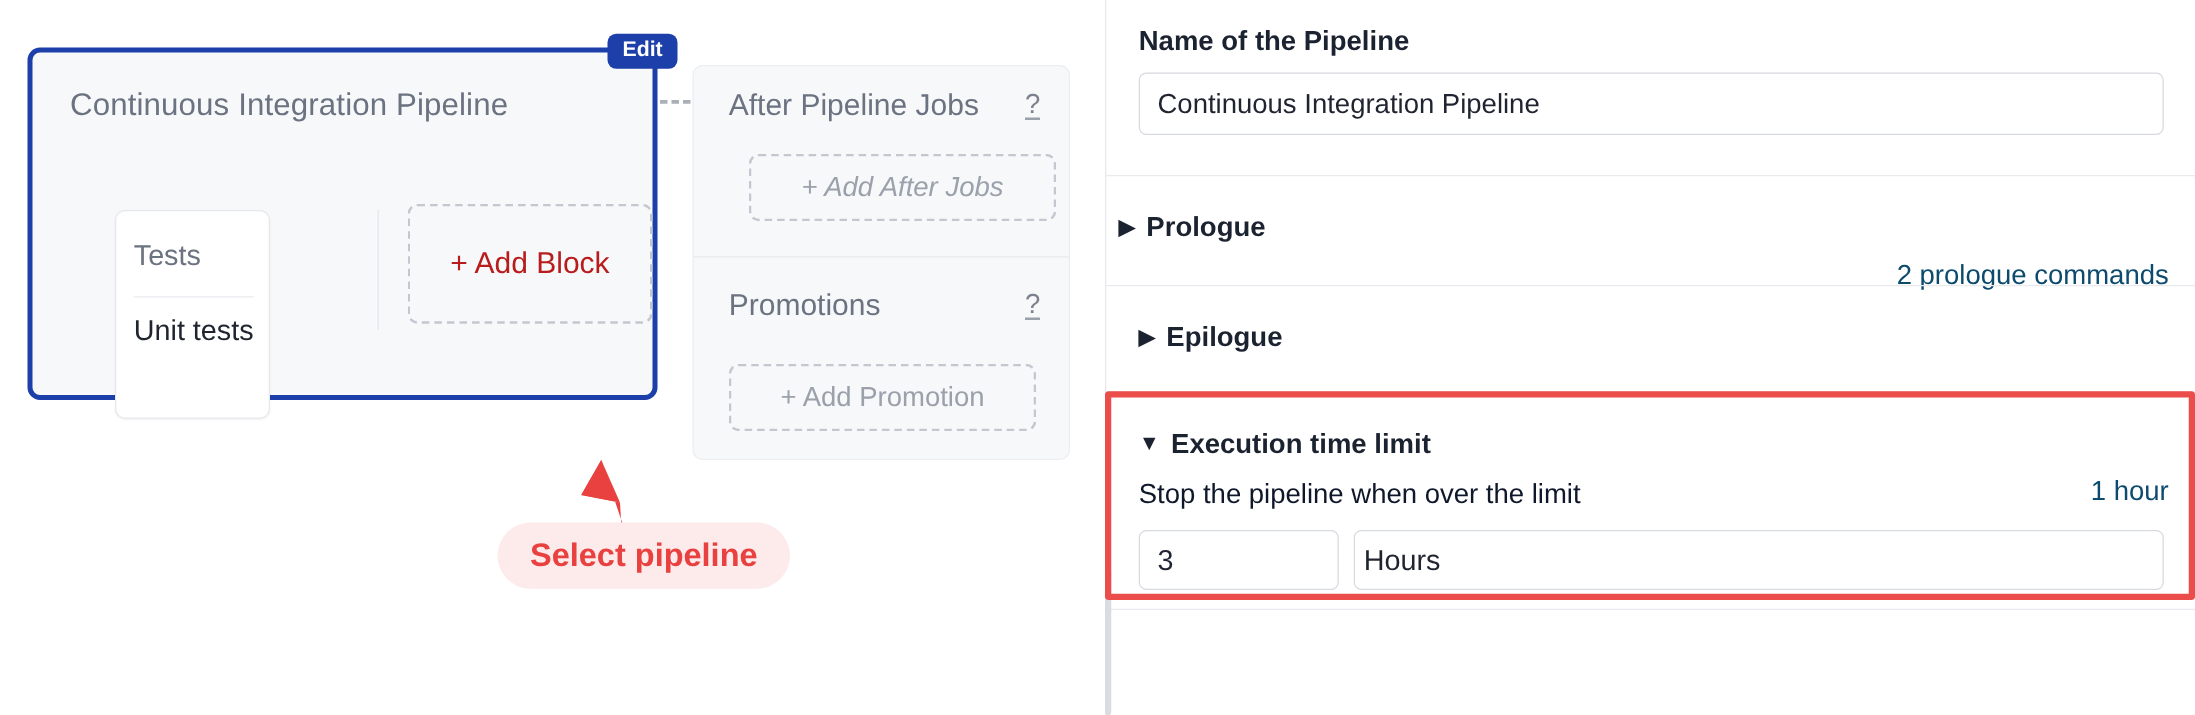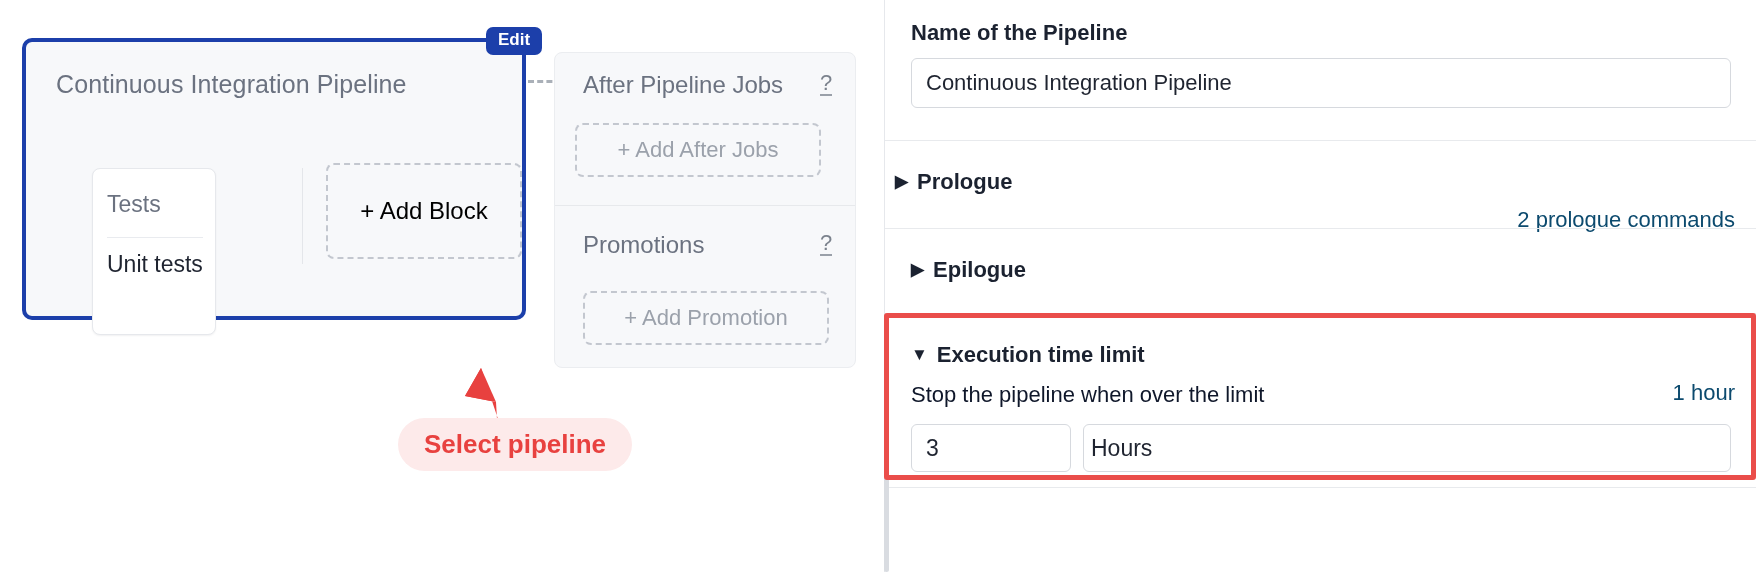--- a/index.html
+++ b/index.html
@@ -54,21 +54,21 @@
   }
 
   .vline {
     position: absolute; left: 276px; top: 126px; width: 1px; height: 96px; background: #e4e6ea;
   }
   .add-block {
     position: absolute; left: 300px; top: 121px;
     width: 196px; height: 96px;
     border: 2px dashed #c3c7cf; border-radius: 8px;
     display: flex; align-items: center; justify-content: center;
-    color: #000000; font-size: 24px; background: transparent;
+    color: #b91c1c; font-size: 24px; background: transparent;
   }
 
   
   .connector {
     position: absolute; left: 528px; top: 80px;
     width: 52px; height: 0;
     border-top: 3px dashed #aab0b8;
   }
 
   
@@ -190,21 +190,21 @@
     </div>
 
     <div class="edit-badge">Edit</div>
 
     <div class="connector"></div>
 
     <div class="side-panel">
 
       <div class="sp-head" style="left:28px; top:18px;">After Pipeline Jobs</div>
       <div class="sp-help" style="left:265px; top:20px;">?</div>
-      <div class="sp-dash" style="left:20px; top:70px; width:246px; height:54px;">+ Add After Jobs</div>
+      <div class="sp-dash" style="left:44px; top:70px; width:246px; height:54px;font-style:italic;">+ Add After Jobs</div>
 
       <div class="sp-divider" style="top:152px;"></div>
 
       <div class="sp-head" style="left:28px; top:178px;text-align:center;">Promotions</div>
       <div class="sp-help" style="left:265px; top:180px;">?</div>
       <div class="sp-dash" style="left:28px; top:238px; width:246px; height:54px;">+ Add Promotion</div>
     </div>
 
     <svg class="annot-arrow" width="110" height="110" viewBox="0 0 110 110">
       <path d="M 26 6 L 56 96 L 44 92 L 41 40 L 10 34 Z" fill="#e8413f"></path>

